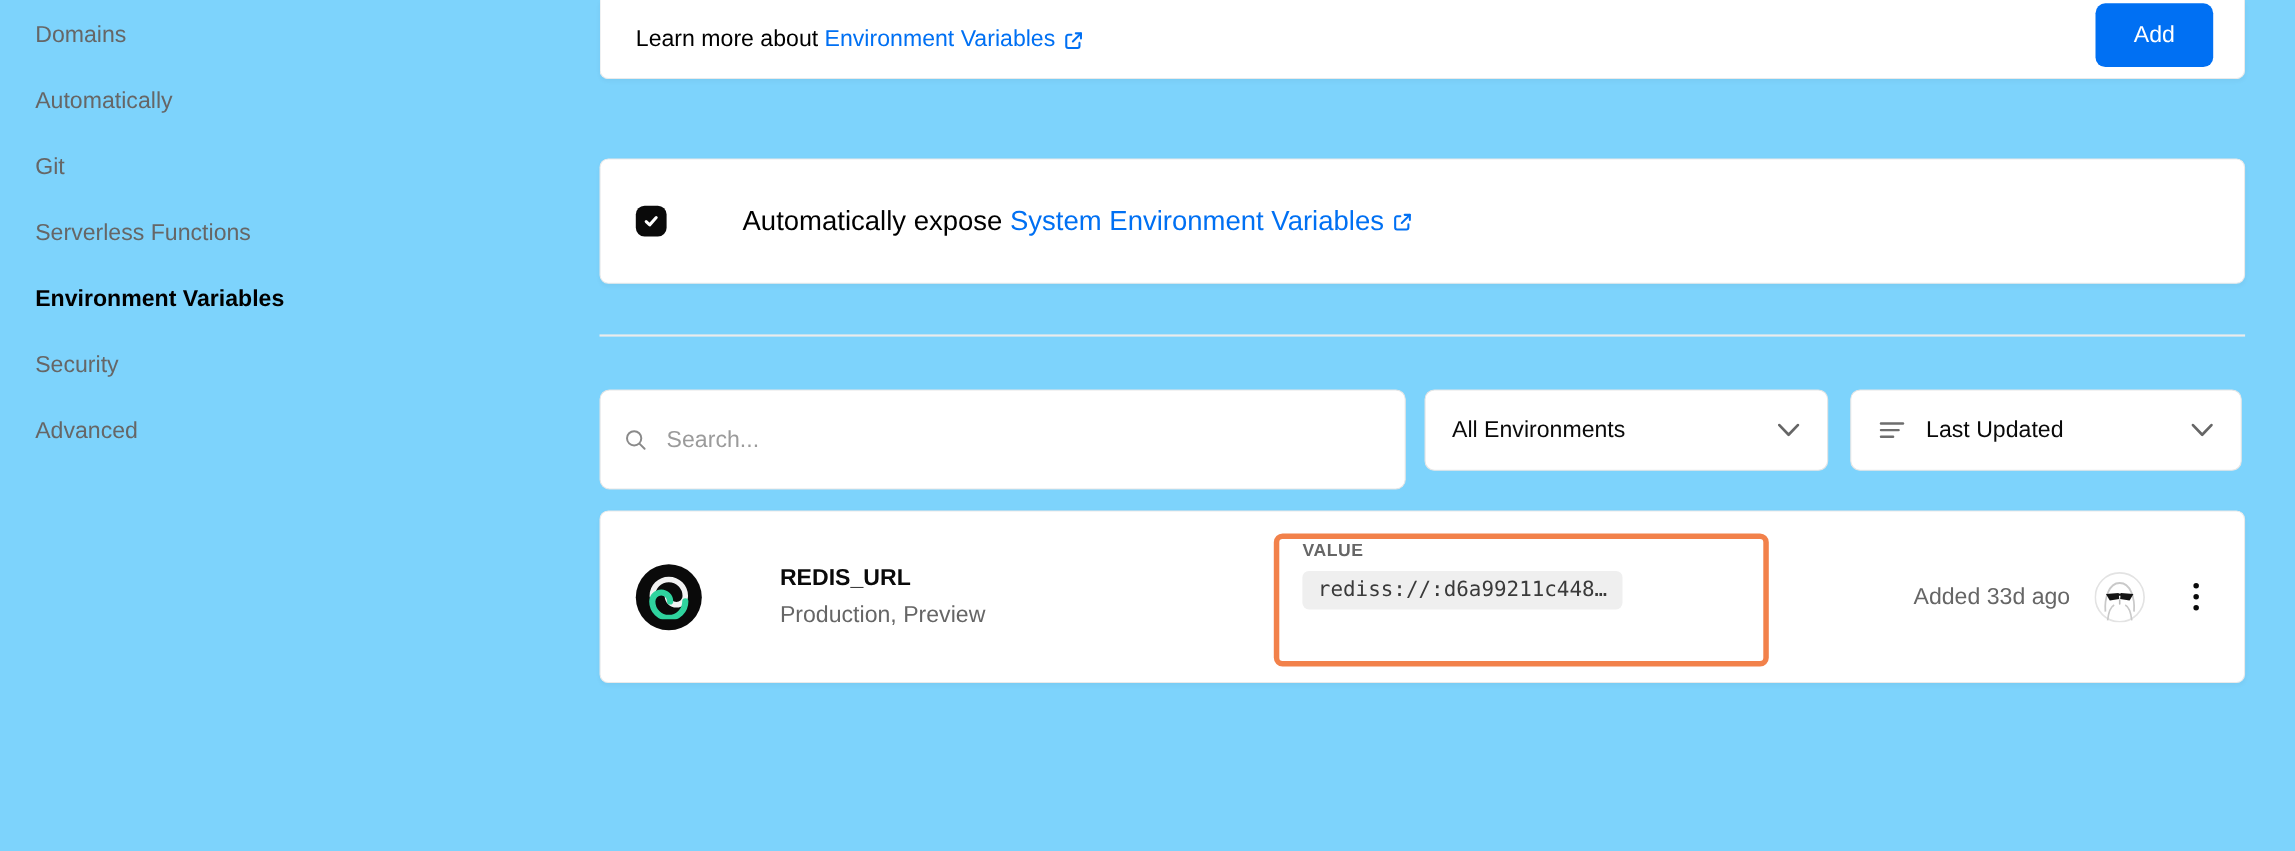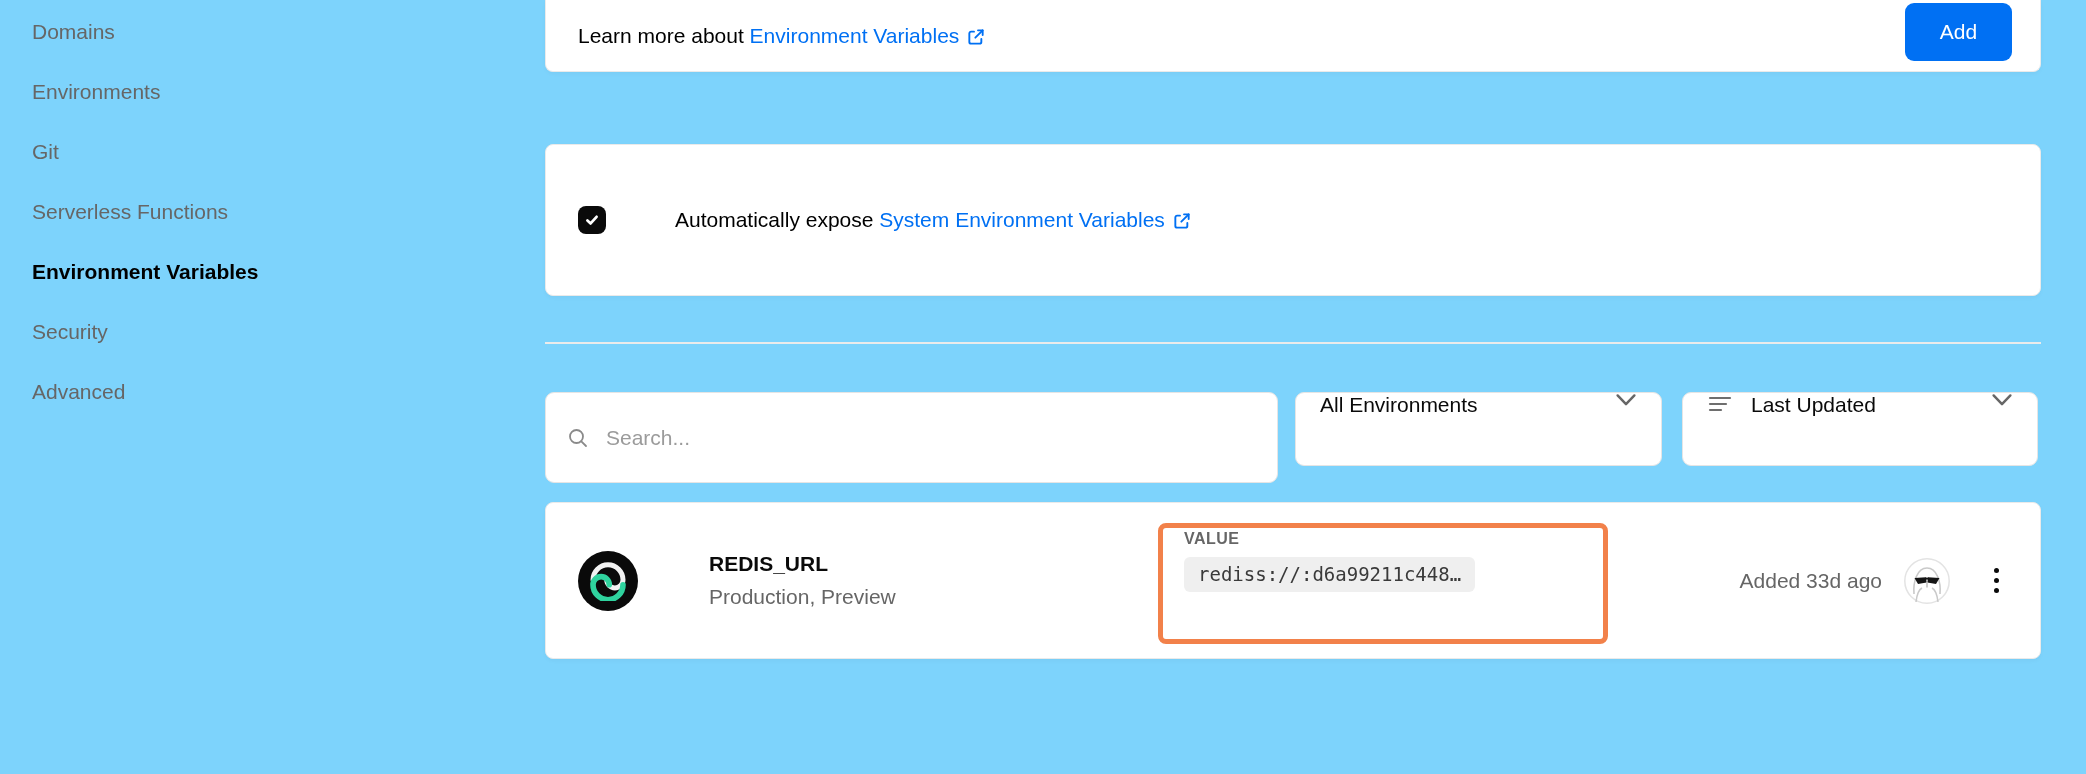--- a/index.html
+++ b/index.html
@@ -85,25 +85,25 @@
     font-family: inherit;
     cursor: pointer;
     display: flex;
     align-items: center;
     justify-content: center;
   }
 
   
   .expose-card {
     margin-top: 72px;
-    height: 152px;
+    height: 114px;
     display: flex;
     align-items: center;
     padding: 0 32px;
-    font-size: 21px;
+    font-size: 25px;
   }
   .checkbox {
     width: 28px;
     height: 28px;
     background: #0a0a0a;
     border-radius: 8px;
     margin-right: 21px;
     display: flex;
     align-items: center;
     justify-content: center;
@@ -142,20 +142,21 @@
     flex: 1;
     margin-left: 16px;
     background: transparent;
   }
   .search-box input::placeholder { color: #9b9b9b; }
   .select-box {
     height: 74px;
     border: 1px solid #e5e5e5;
     border-radius: 9px;
     display: flex;
+    align-items: center;
     padding: 0 24px;
     font-size: 21px;
     color: #0a0a0a;
     cursor: pointer;
     background: #fff;
   }
   .select-env { width: 367px; margin-right: 20px; }
   .select-sort { width: 356px; }
   .select-box .chev { margin-left: auto; display: inline-flex; }
   .sort-icon { margin-right: 18px; display: inline-flex; }
@@ -248,21 +249,21 @@
     background: #0a0a0a;
   }
 </style>
 </head>
 <body>
 
 <div class="page">
 
   <nav class="sidebar">
     <div class="side-item">Domains</div>
-    <div class="side-item">Environments</div>
+    <div class="side-item">Automatically</div>
     <div class="side-item">Git</div>
     <div class="side-item">Serverless Functions</div>
     <div class="side-item active">Environment Variables</div>
     <div class="side-item">Security</div>
     <div class="side-item">Advanced</div>
   </nav>
 
   <main class="main">
 
     <section class="card learn-card">

